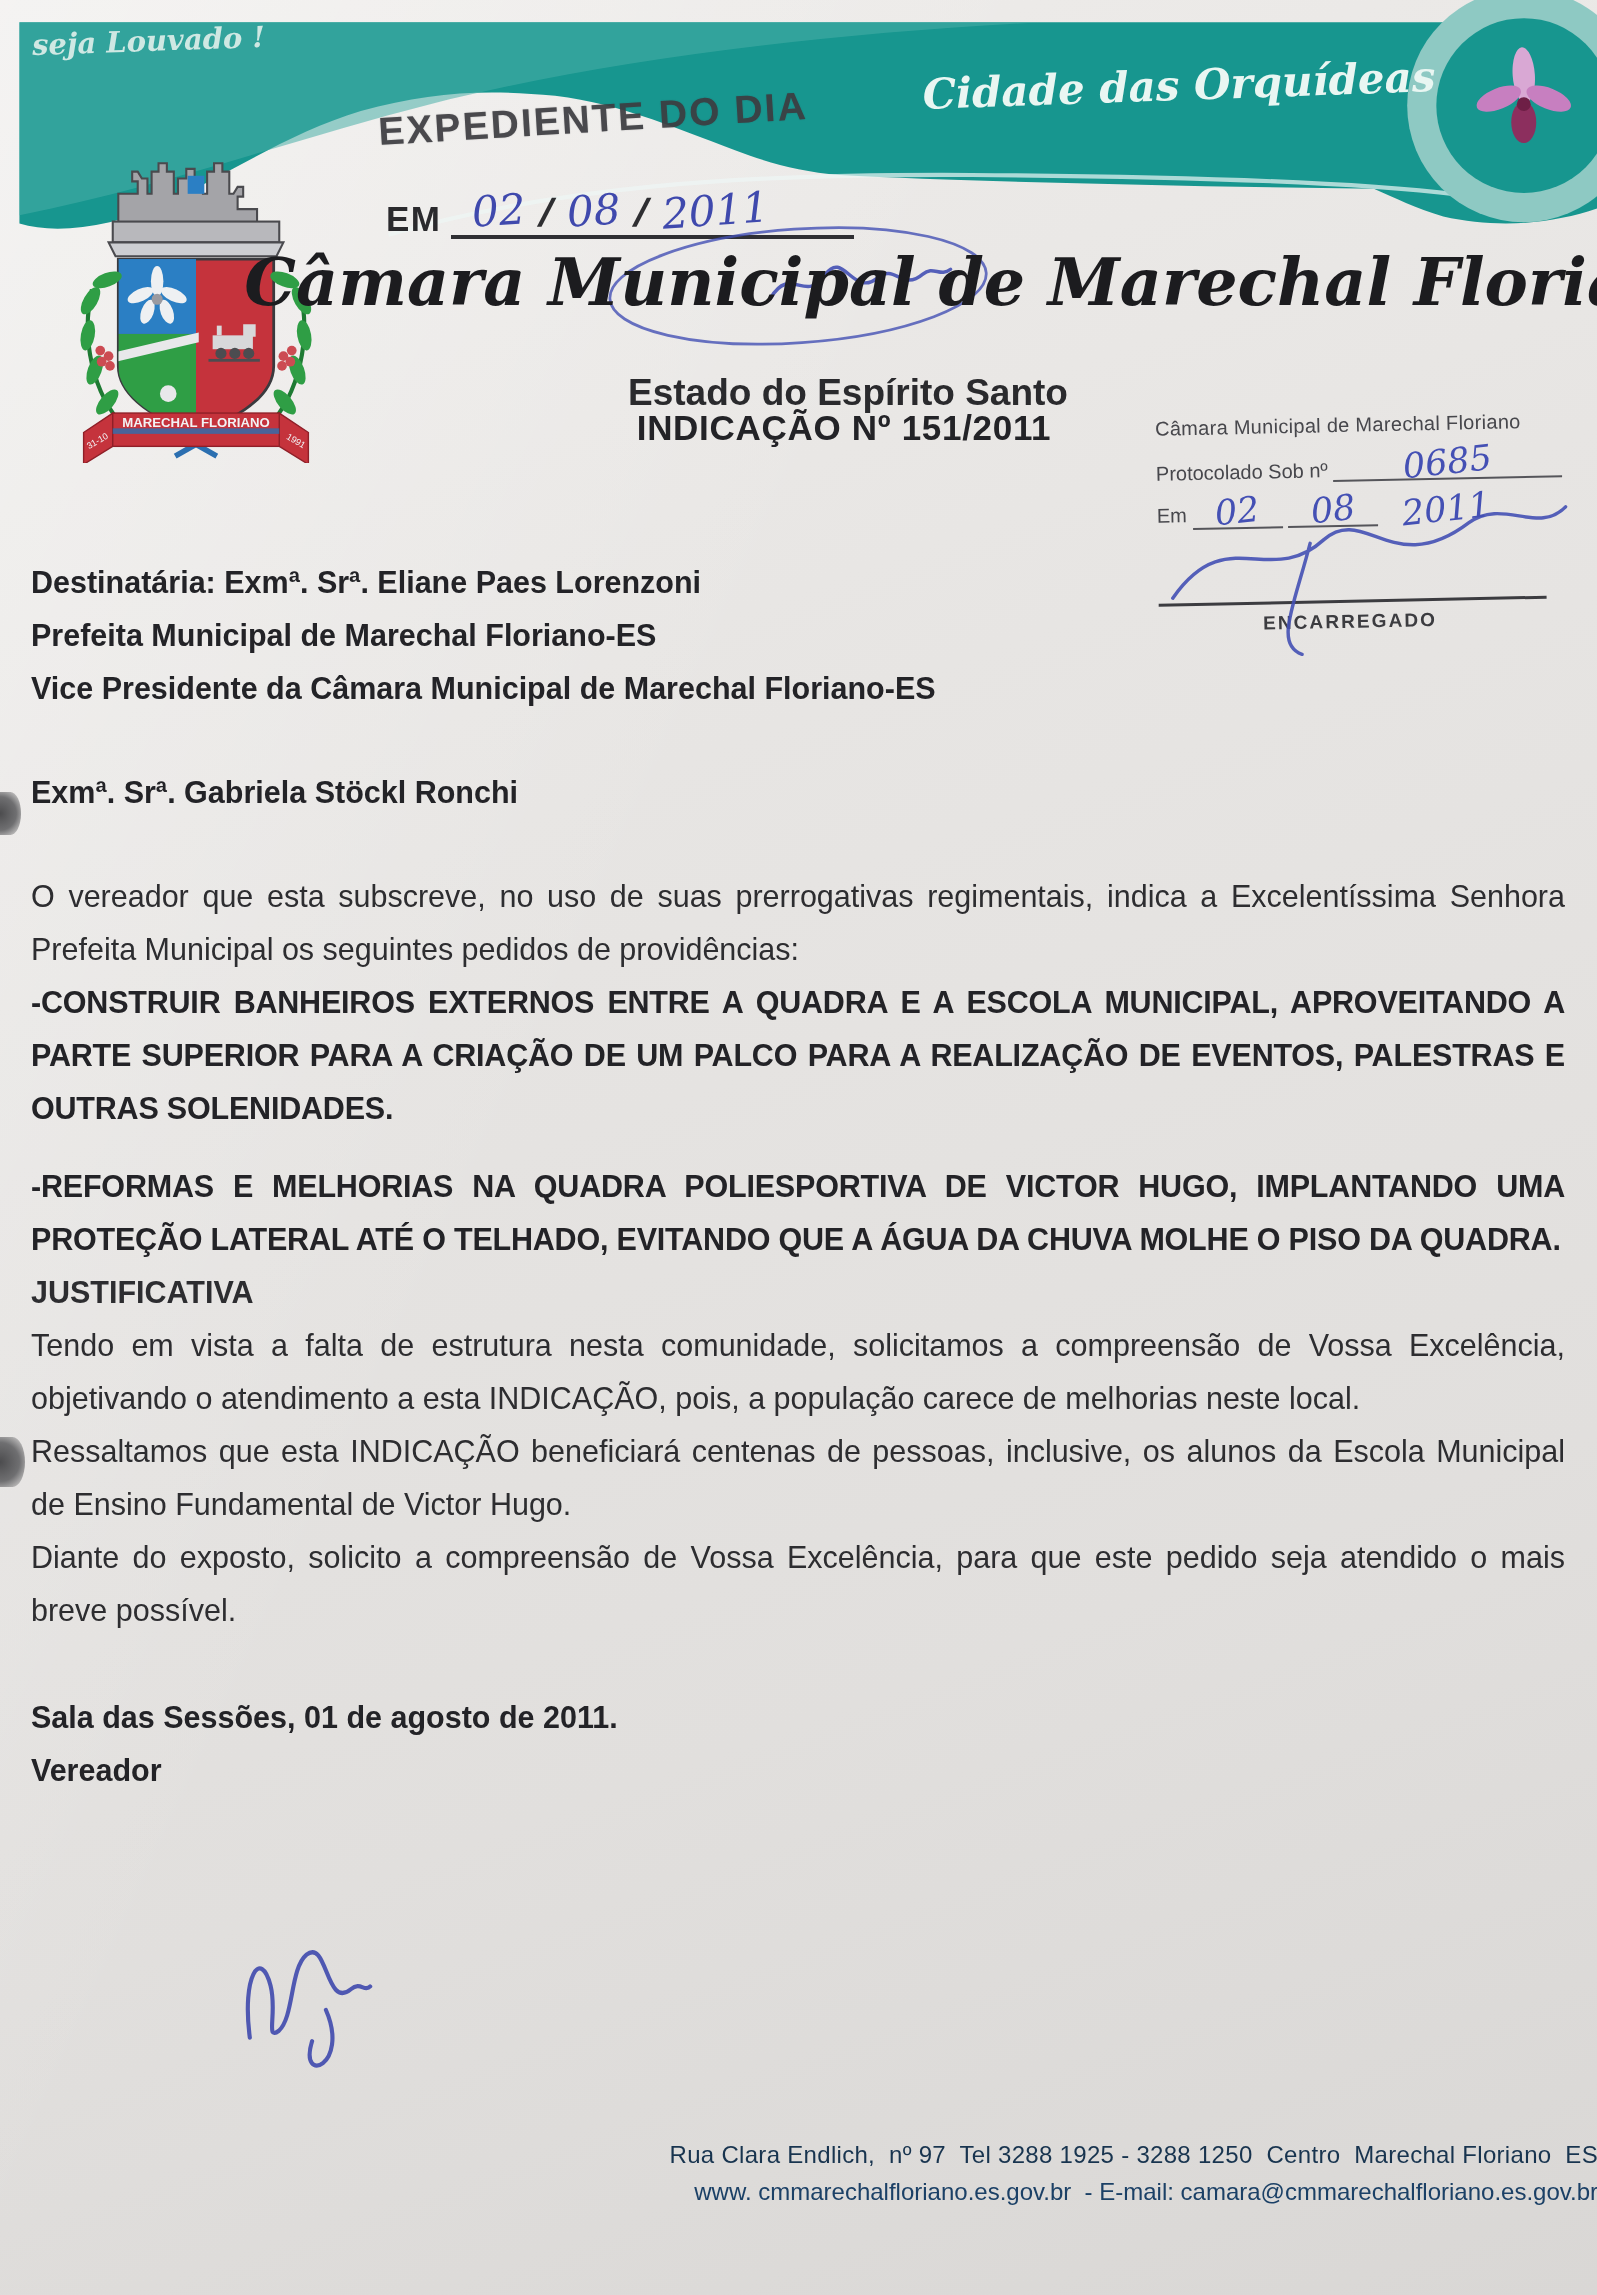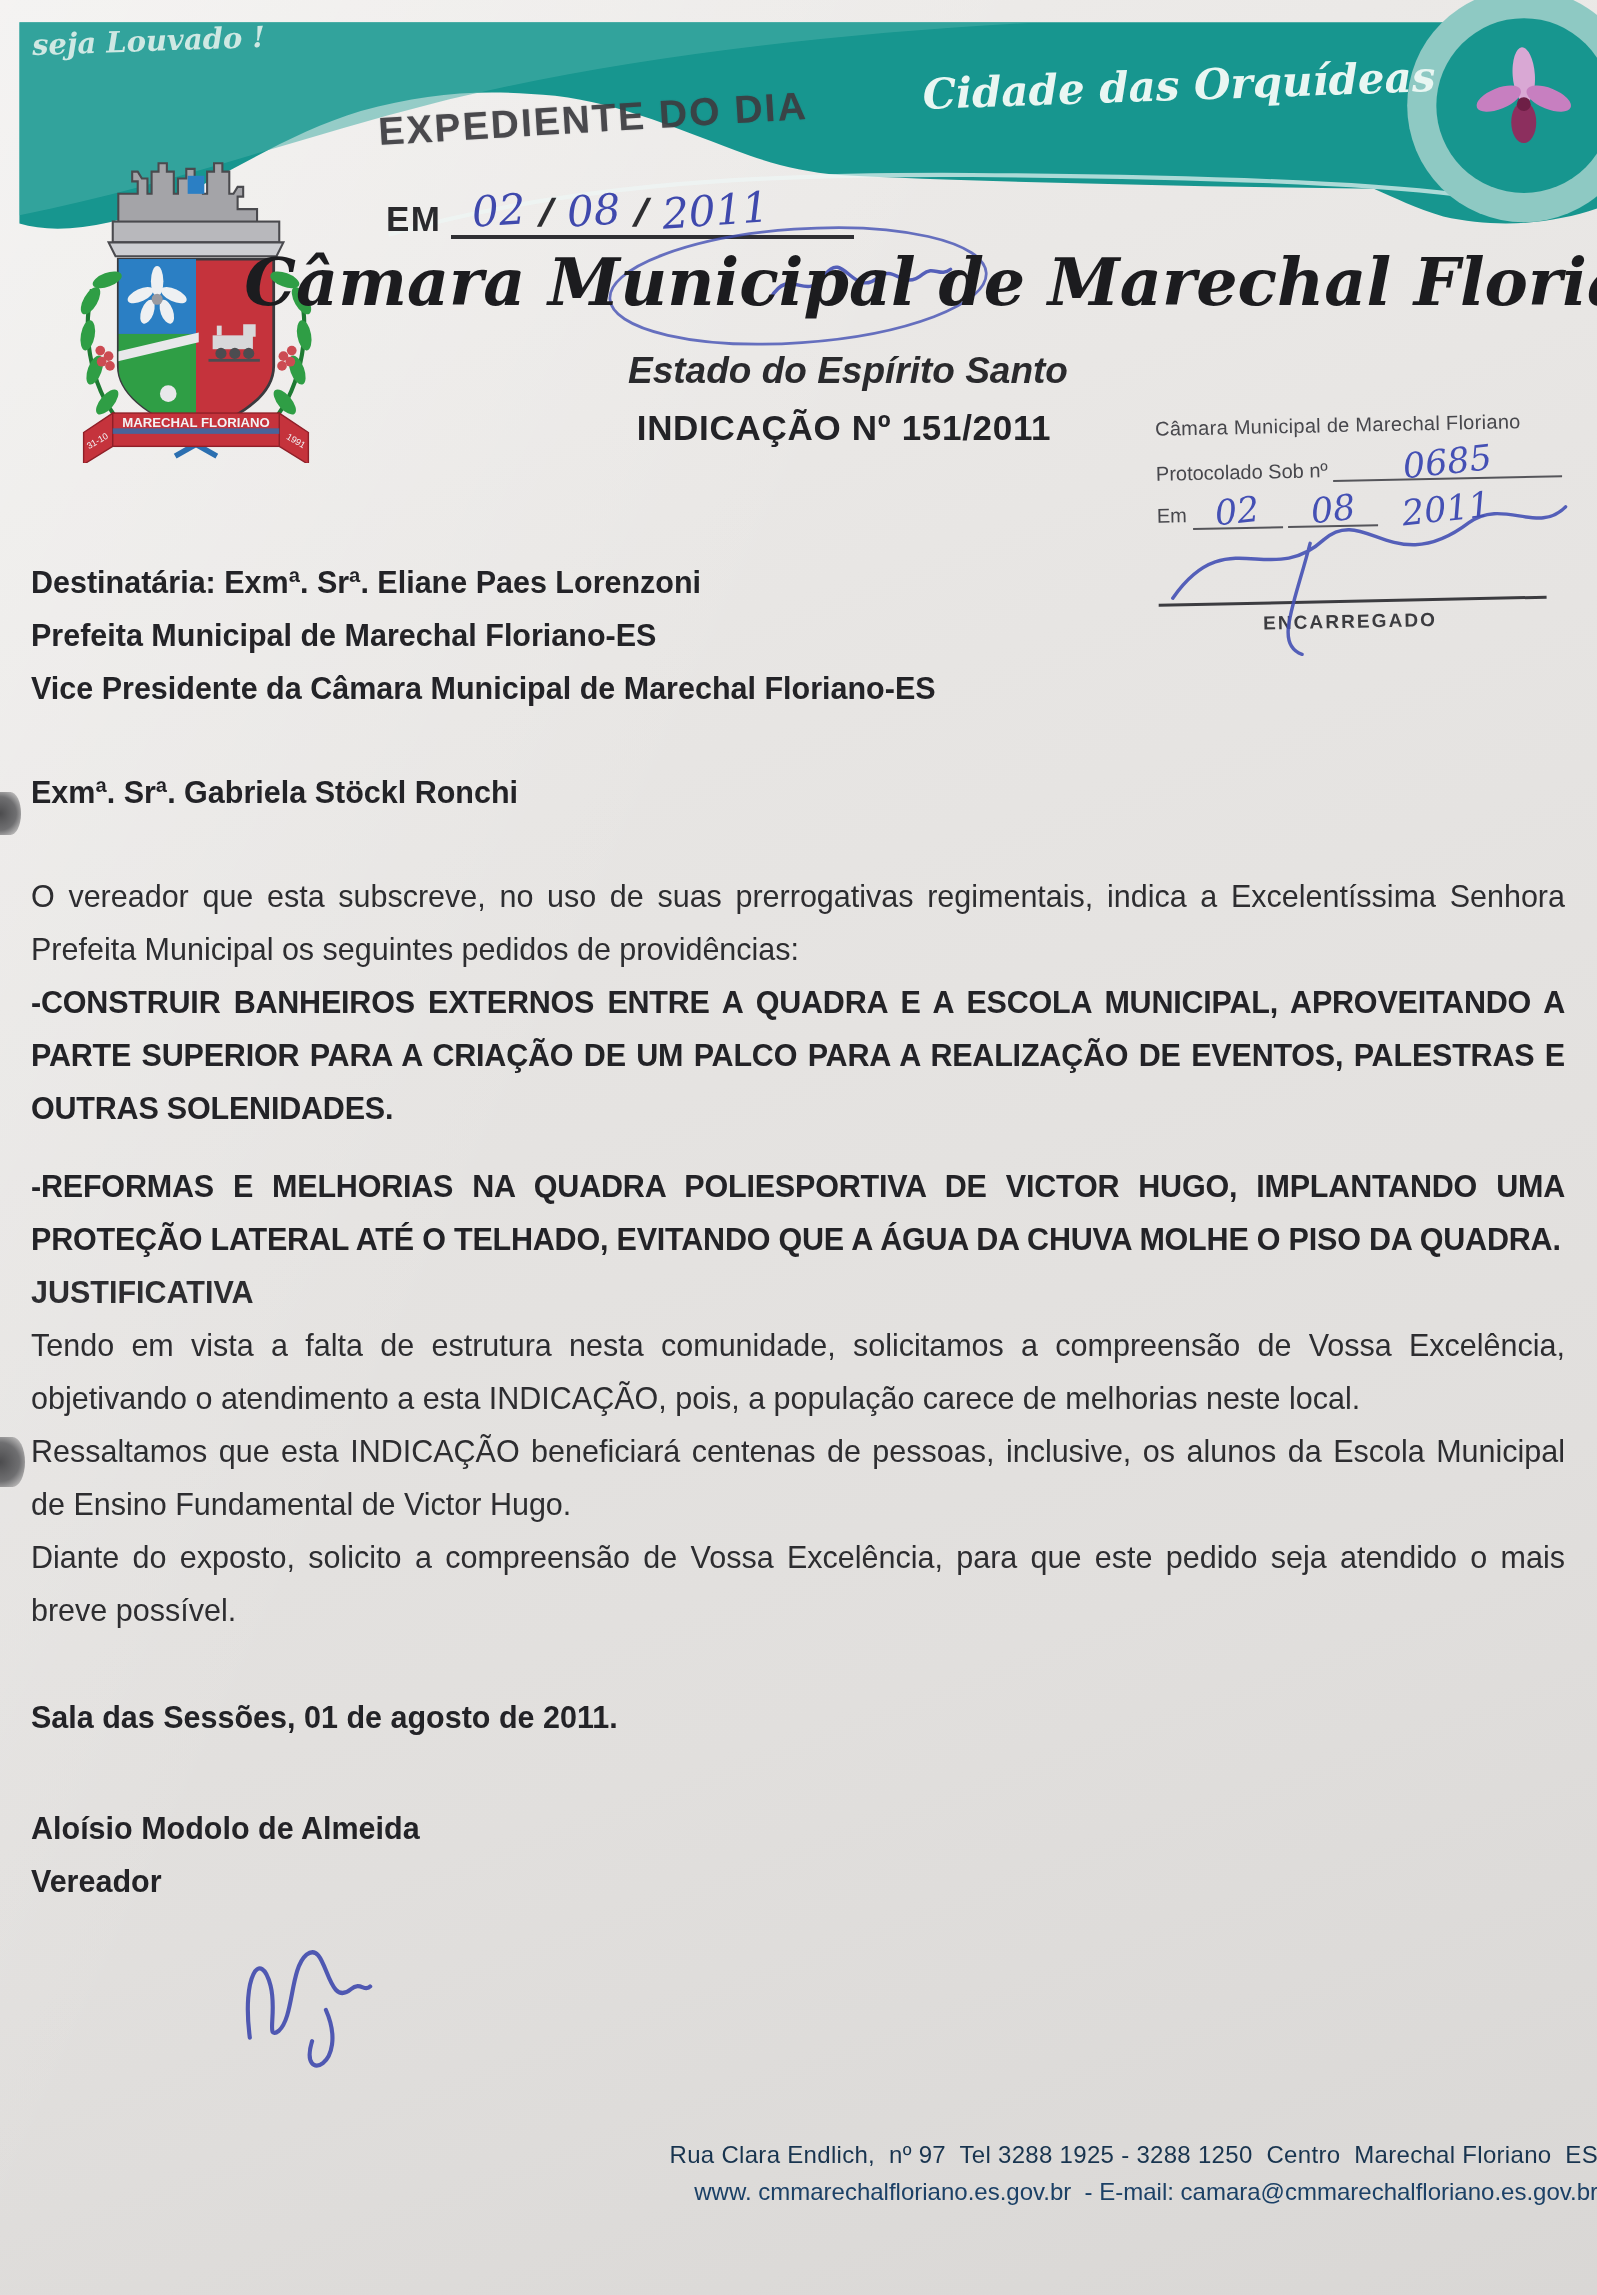--- a/index.html
+++ b/index.html
@@ -49,22 +49,22 @@
     margin:0 15.3px;transform:skewX(-18deg);vertical-align:bottom;
   }
   .sig-oval{position:absolute;left:597px;top:208px;}
   
   .title{
     position:absolute;left:982px;top:244px;transform:translateX(-50%);
     margin:0;font-family:"DejaVu Serif", serif;font-style:italic;font-weight:bold;
     font-size:65px;color:#1c1c1f;white-space:nowrap;
   }
   .subtitle{
-    position:absolute;left:848px;top:350px;transform:translateX(-50%);
-    font-style:italic;font-weight:bold;font-size:37px;color:#2a2a2d;white-space:nowrap;
+    position:absolute;left:848px;top:372px;transform:translateX(-50%);
+    font-weight:bold;font-size:37px;color:#2a2a2d;white-space:nowrap;
   }
   .docnum{
     position:absolute;left:844px;top:408px;transform:translateX(-50%);
     font-weight:bold;font-size:35px;color:#232327;white-space:nowrap;letter-spacing:0.7px;
   }
   
   .protocol{
     position:absolute;left:1157px;top:413px;width:458px;
     transform:rotate(-1.2deg);color:#47474c;
   }
@@ -256,21 +256,20 @@
     <p class="bold">Vice Presidente da Câmara Municipal de Marechal Floriano-ES</p>
     <p class="bold mt">Exmª. Srª. Gabriela Stöckl Ronchi</p>
     <p class="mt">O vereador que esta subscreve, no uso de suas prerrogativas regimentais, indica a Excelentíssima Senhora Prefeita Municipal os seguintes pedidos de providências:</p>
     <p class="req">-CONSTRUIR BANHEIROS EXTERNOS ENTRE A QUADRA E A ESCOLA MUNICIPAL, APROVEITANDO A PARTE SUPERIOR PARA A CRIAÇÃO DE UM PALCO PARA A REALIZAÇÃO DE EVENTOS, PALESTRAS E OUTRAS SOLENIDADES.</p>
     <p class="req mt-s">-REFORMAS E MELHORIAS NA QUADRA POLIESPORTIVA DE VICTOR HUGO, IMPLANTANDO UMA PROTEÇÃO LATERAL ATÉ O TELHADO, EVITANDO QUE A ÁGUA DA CHUVA MOLHE O PISO DA QUADRA.</p>
     <p class="just-title">JUSTIFICATIVA</p>
     <p>Tendo em vista a falta de estrutura nesta comunidade, solicitamos a compreensão de Vossa Excelência,  objetivando o atendimento a esta INDICAÇÃO, pois, a população carece de melhorias neste local.</p>
     <p>Ressaltamos que esta INDICAÇÃO beneficiará centenas de pessoas, inclusive, os alunos da Escola Municipal de Ensino Fundamental de Victor Hugo.</p>
     <p>Diante do exposto, solicito a compreensão de Vossa Excelência, para que este pedido seja atendido o mais breve possível.</p>
     <p class="bold" style="margin-top:54px;">Sala das Sessões, 01 de agosto de 2011.</p>
-    <p class="bold" style="margin-top:58px;">Aloísio Modolo de Almeida</p>
     <p class="bold">Vereador</p>
   </div>
 
   <svg class="sig-main" width="194" height="166" viewBox="0 0 280 240">
     <path d="M40,160 C28,70 56,30 70,85 C80,125 62,165 82,150 C104,130 98,60 122,40
              C152,16 150,120 186,90 C200,78 206,95 214,86
              M150,120 C185,200 110,230 130,165" fill="none" stroke="#3f49ad" stroke-width="6" stroke-linecap="round" opacity="0.9"></path>
   </svg>
 
   <div class="footer-line f1">Rua Clara Endlich,  nº 97  Tel 3288 1925 - 3288 1250  Centro  Marechal Floriano  ES</div>

